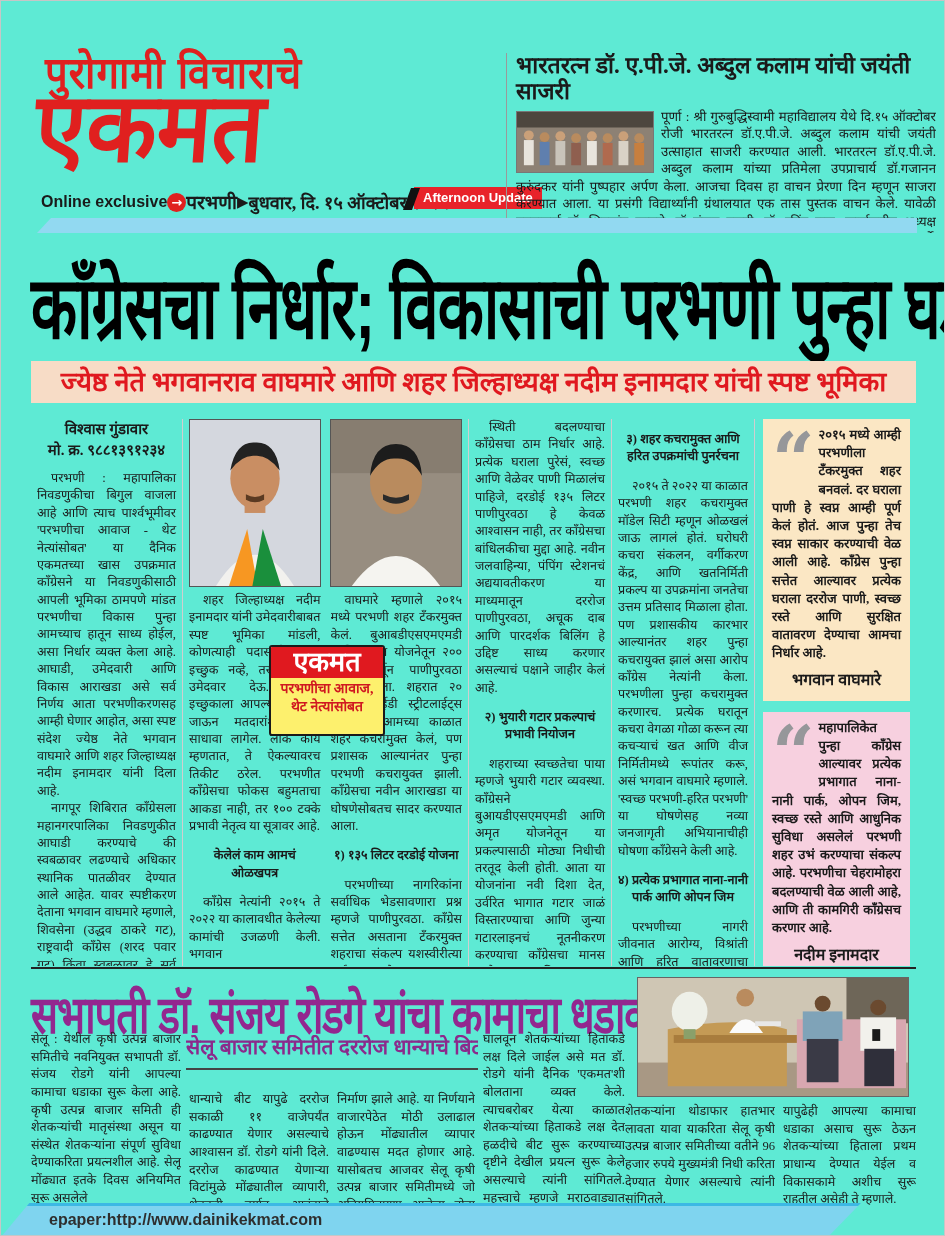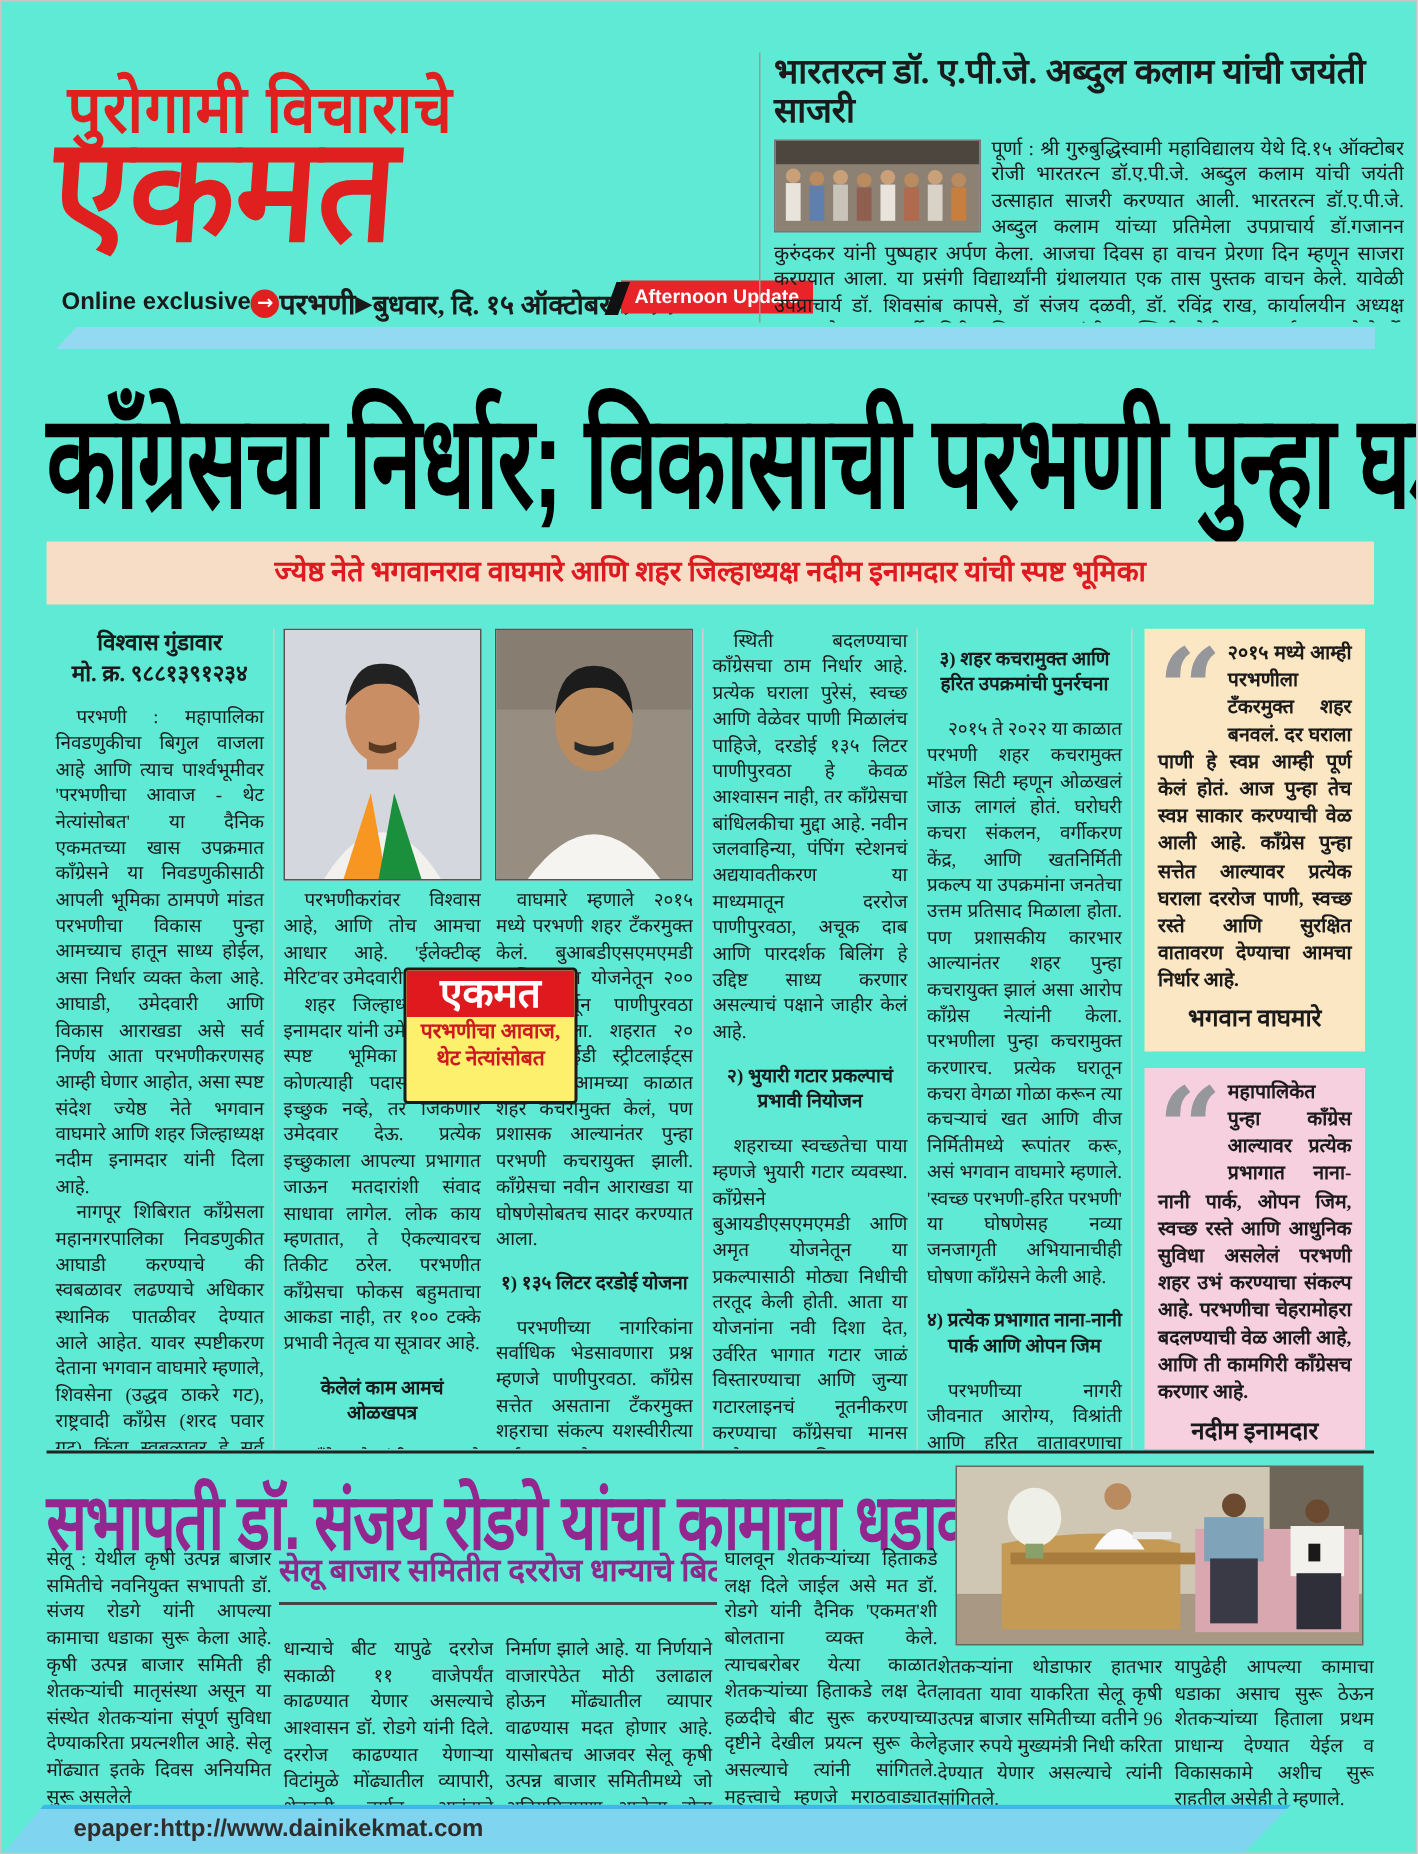--- a/index.html
+++ b/index.html
@@ -36,21 +36,21 @@
   .afternoon-badge {
     position:absolute; left:413px; top:186px; background:#e8232a; color:#fff;
     font-family:"Liberation Sans",sans-serif; font-size:13px; font-weight:bold;
     padding:3px 9px 4px 9px;
   }
   .afternoon-badge::before {
     content:""; position:absolute; left:-7px; top:1px; width:9px; height:100%;
     background:#111; transform:skewX(-20deg);
   }
   .top-story {
-    position:absolute; left:505px; top:34px; width:430px; height:180px;
+    position:absolute; left:505px; top:52px; width:430px; height:180px;
     border-left:1px solid #9a9a9a; padding-left:9px; overflow:hidden;
   }
   .ts-headline { font-size:23px; font-weight:bold; line-height:1.12; margin-bottom:3px; }
   .ts-photo {
     float:left; width:138px; height:62px; margin:3px 7px 2px 0; border:1px solid #777;
     background:linear-gradient(#7e7265,#a5978a); position:relative; overflow:hidden;
   }
   .ts-body { font-size:13.2px; line-height:1.33; text-align:justify; }
   .cyan-bar {
     position:absolute; left:36px; top:217px; width:880px; height:15px; background:#92d9f1;
@@ -58,21 +58,21 @@
   }
   
   .main-headline {
     position:absolute; left:30px; top:244px; width:885px; text-align:center;
     font-family:"Liberation Sans",sans-serif; font-weight:900; color:#000;
     font-size:60px; letter-spacing:-1px; white-space:nowrap;
     transform:scaleY(1.45); transform-origin:center top;
   }
   .subheadline {
     position:absolute; left:30px; top:360px; width:885px; height:42px;
-    background:#f7dcc6; color:#e0181f; font-weight:bold; font-size:19px;
+    background:#f7dcc6; color:#e0181f; font-weight:bold; font-size:27px;
     text-align:center; line-height:42px; white-space:nowrap; overflow:hidden;
   }
   .columns {
     position:absolute; left:30px; top:418px; width:885px; height:547px;
     display:flex;
   }
   .col { padding:0 6px; border-right:1px solid #cfcfcf; overflow:hidden;
          font-size:12.6px; line-height:1.38; text-align:justify; }
   .col:last-child { border-right:none; }
   .col p { text-indent:14px; }
@@ -215,21 +215,20 @@
             <rect x="0" y="0" width="100" height="40" fill="#877d70"></rect>
             <path d="M16 125 Q50 80 84 125 Z" fill="#f5f4f0"></path>
             <ellipse cx="50" cy="47" rx="20" ry="24" fill="#b98b5e"></ellipse>
             <path d="M30 42 Q32 18 50 18 Q68 18 70 42 Q62 28 50 29 Q38 28 30 42 Z" fill="#1c1c1c"></path>
             <path d="M40 60 Q50 66 60 60 L60 56 Q50 61 40 56 Z" fill="#2a2a2a"></path>
           </svg>
         </div>
       </div>
       <div class="photo-text-row">
         <div class="subcol">
-          <p>परभणीकरांवर विश्वास आहे, आणि तोच आमचा आधार आहे. 'ईलेक्टीव्ह मेरिट'वर उमेदवारी</p>
           <p>शहर जिल्हाध्यक्ष नदीम इनामदार यांनी उमेदवारीबाबत स्पष्ट भूमिका मांडली, कोणत्याही पदासाठी फक्त इच्छुक नव्हे, तर जिंकणारे उमेदवार देऊ. प्रत्येक इच्छुकाला आपल्या प्रभागात जाऊन मतदारांशी संवाद साधावा लागेल. लोक काय म्हणतात, ते ऐकल्यावरच तिकीट ठरेल. परभणीत काँग्रेसचा फोकस बहुमताचा आकडा नाही, तर १०० टक्के प्रभावी नेतृत्व या सूत्रावर आहे.</p>
           <div class="subhead">केलेलं काम आमचं ओळखपत्र</div>
           <p>काँग्रेस नेत्यांनी २०१५ ते २०२२ या कालावधीत केलेल्या कामांची उजळणी केली. भगवान</p>
         </div>
         <div class="subcol">
           <p>वाघमारे म्हणाले २०१५ मध्ये परभणी शहर टँकरमुक्त केलं. बुआबडीएसएमएमडी आणि अमृत योजनेतून २०० कोटी खर्चून पाणीपुरवठा निर्मात केला. शहरात २० हजार एलईडी स्ट्रीटलाईट्स बसवल्या. आमच्या काळात शहर कचरामुक्त केलं, पण प्रशासक आल्यानंतर पुन्हा परभणी कचरायुक्त झाली. काँग्रेसचा नवीन आराखडा या घोषणेसोबतच सादर करण्यात आला.</p>
           <div class="subhead">१) १३५ लिटर दरडोई योजना</div>
           <p>परभणीच्या नागरिकांना सर्वाधिक भेडसावणारा प्रश्न म्हणजे पाणीपुरवठा. काँग्रेस सत्तेत असताना टँकरमुक्त शहराचा संकल्प यशस्वीरीत्या पूर्ण झाला होता. आज पुन्हा शहरात पाण्यासाठी त्रास होतो आहे, ही</p>
         </div>
       </div>

